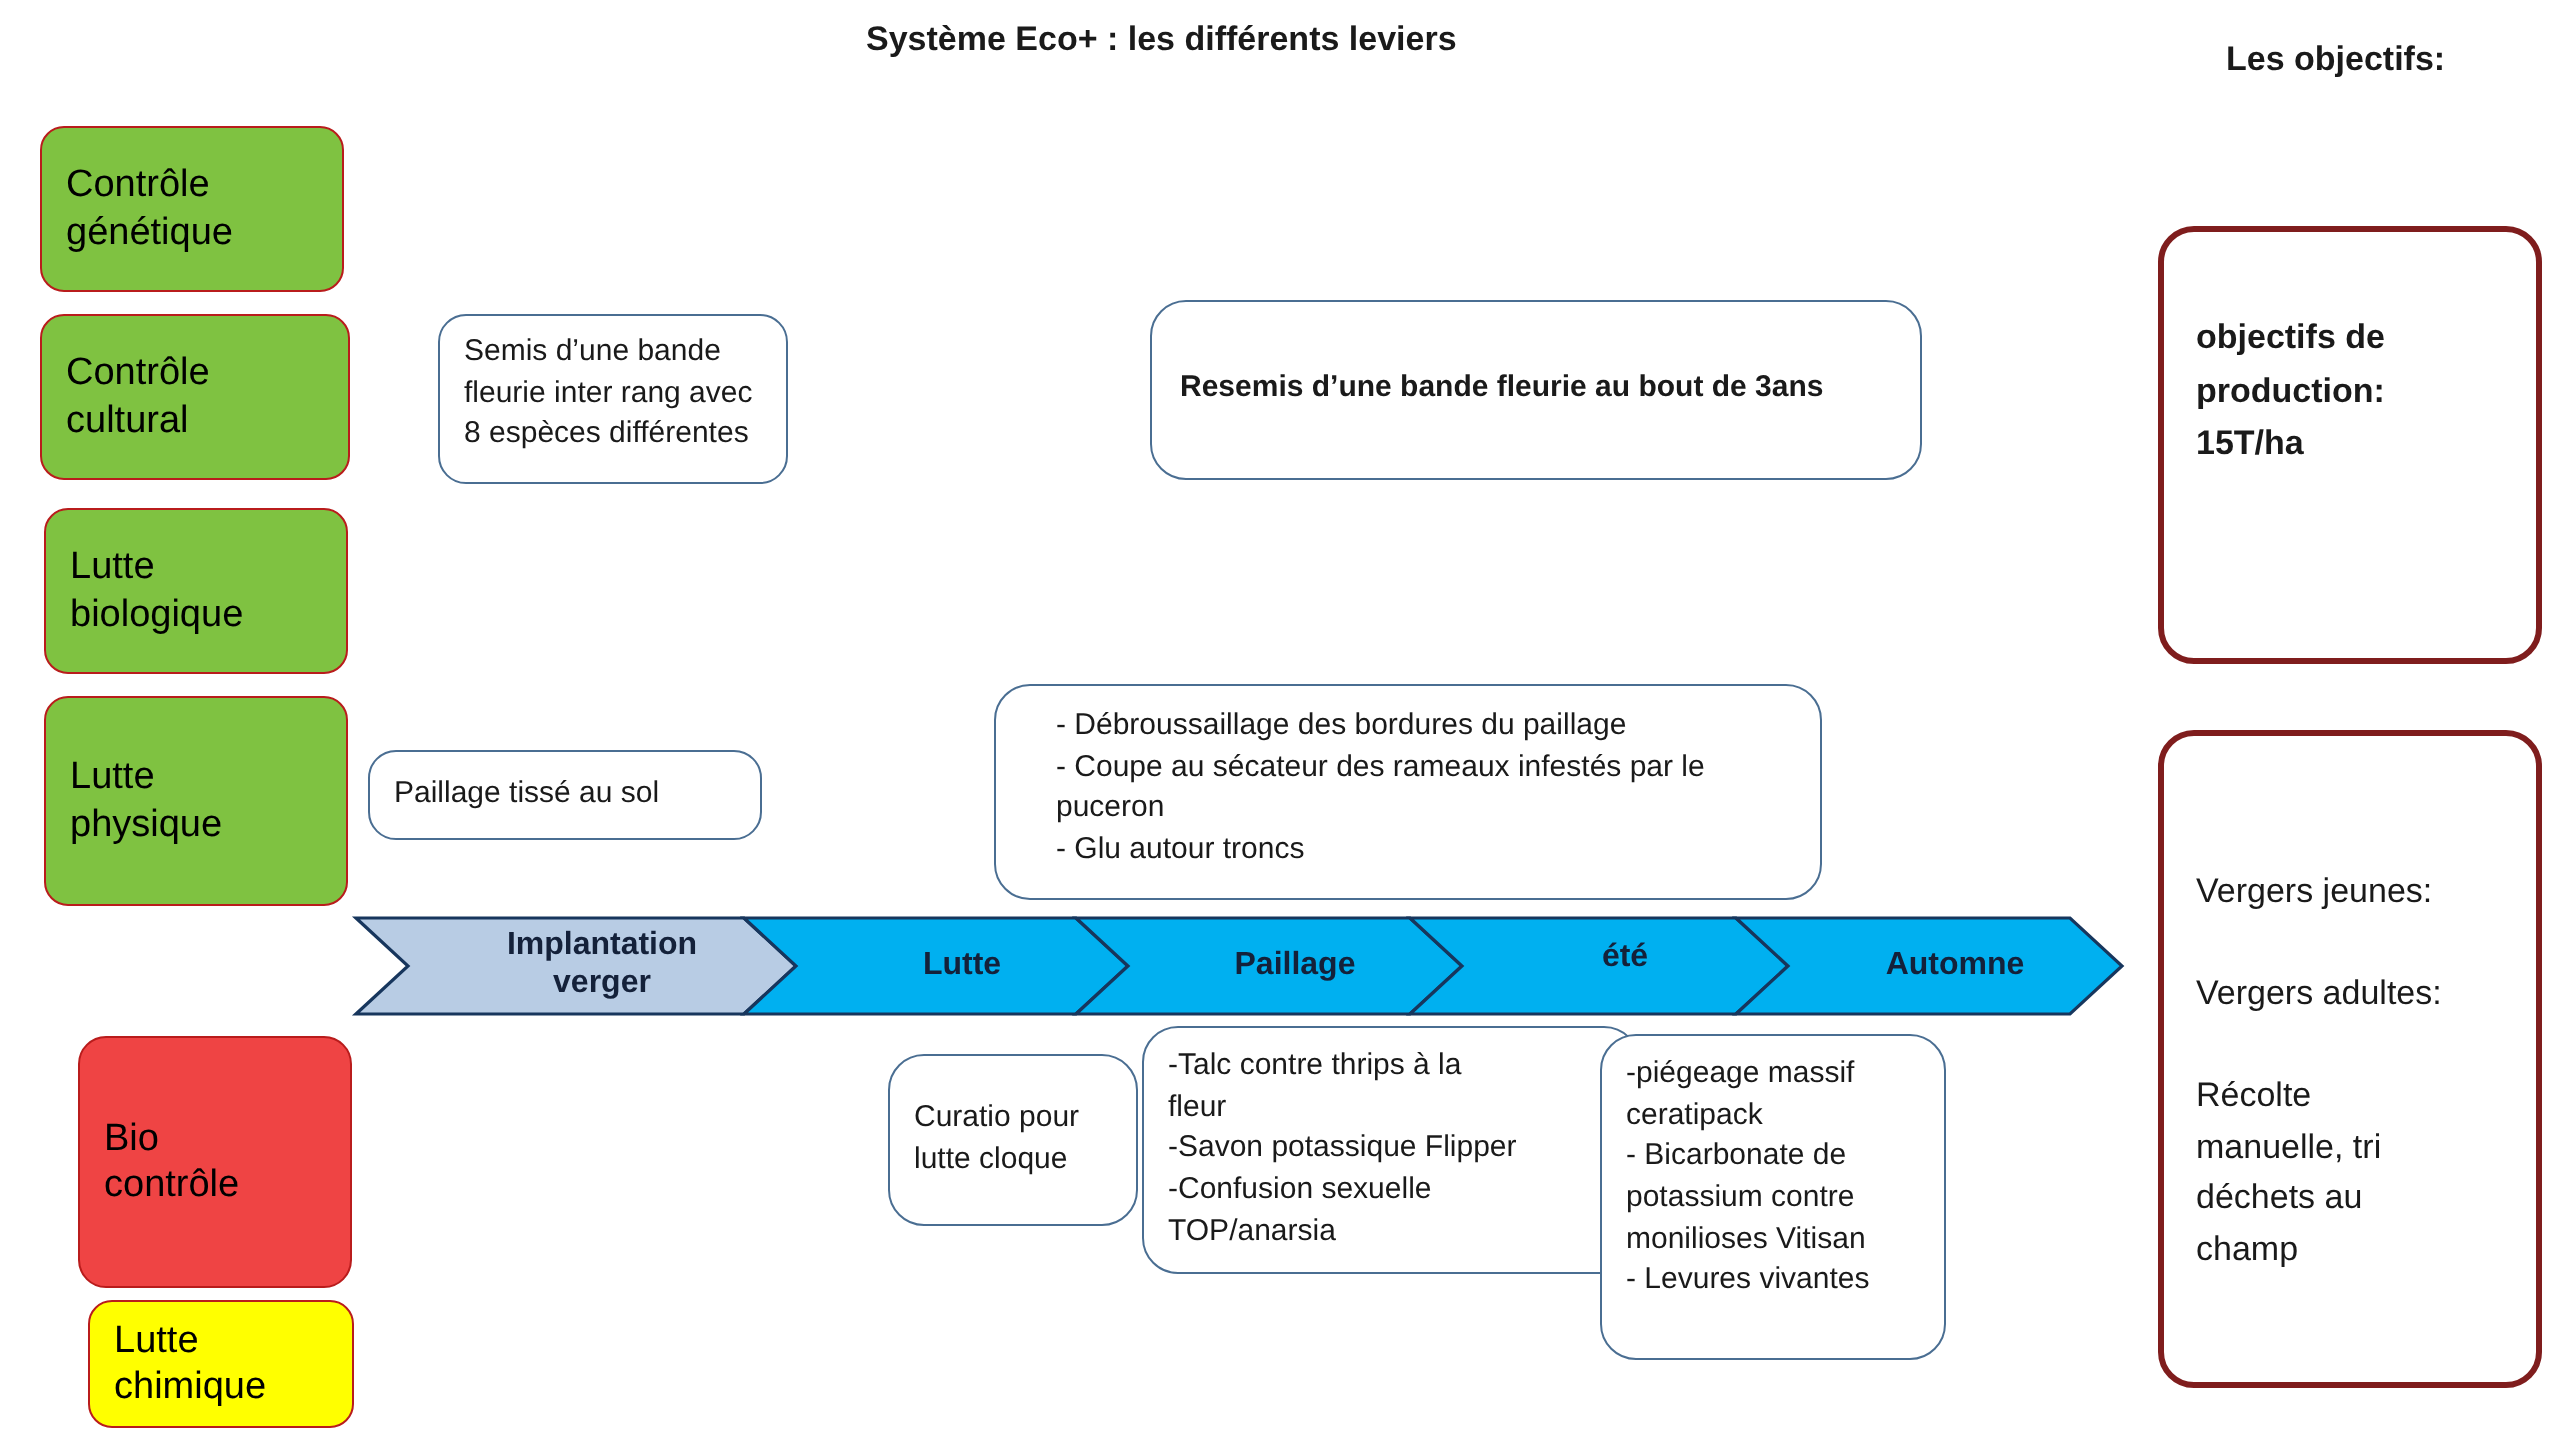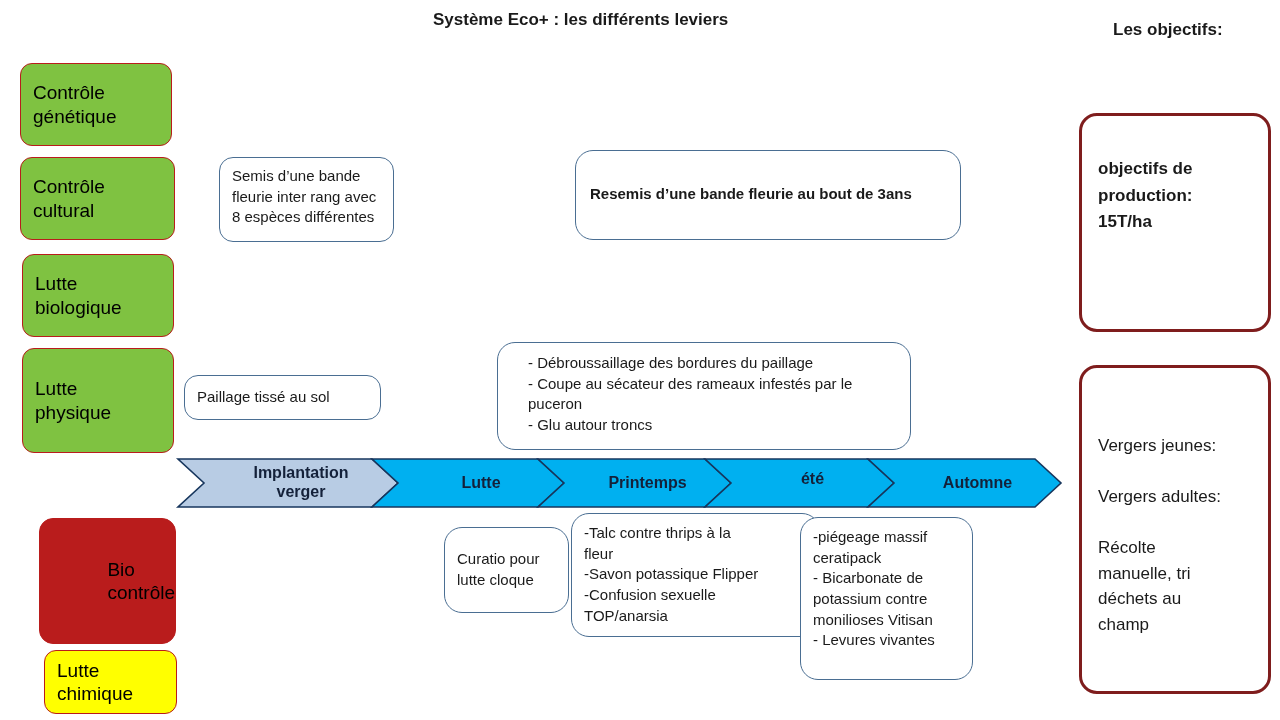--- a/index.html
+++ b/index.html
@@ -30,21 +30,21 @@
     border-radius: 12px;
     border: 1px solid #b91c1c;
     display: flex;
     align-items: center;
     padding-left: 12px;
     font-size: 19px;
     line-height: 1.22;
     color: #000;
   }
   .lever-green  { background: #7FC241; }
-  .lever-orange { background: #b91c1c; justify-content: flex-end; }
+  .lever-orange { background: #ef4444; }
   .lever-yellow { background: #FFFF00; }
 
   
   .callout {
     background: #ffffff;
     border: 1px solid #4A6E92;
     border-radius: 14px;
     font-size: 15px;
     line-height: 1.38;
     color: #1a1a1a;
@@ -171,15 +171,15 @@
     <polygon points="178,459 372,459 398,483 372,507 178,507 204,483" fill="#B8CCE4" stroke="#17365D" stroke-width="1.6"></polygon>
     <polygon points="372,459 538,459 564,483 538,507 372,507 398,483" fill="#00B0F0" stroke="#17365D" stroke-width="1.6"></polygon>
     <polygon points="538,459 705,459 731,483 705,507 538,507 564,483" fill="#00B0F0" stroke="#17365D" stroke-width="1.6"></polygon>
     <polygon points="705,459 868,459 894,483 868,507 705,507 731,483" fill="#00B0F0" stroke="#17365D" stroke-width="1.6"></polygon>
     <polygon points="868,459 1035,459 1061,483 1035,507 868,507 894,483" fill="#00B0F0" stroke="#17365D" stroke-width="1.6"></polygon>
   </svg>
 
 <div class="chev-label" style="left: 204px; top: 459px; width: 194px; height: 48px; white-space: pre-line; color: rgb(20, 33, 58);">Implantation
 verger</div>
 <div class="chev-label" style="left: 398px; top: 459px; width: 166px; height: 48px; white-space: pre-line; color: rgb(20, 33, 58);">Lutte</div>
-<div class="chev-label" style="left: 564px; top: 459px; width: 167px; height: 48px; white-space: pre-line; color: rgb(20, 33, 58);">Printemps</div>
+<div class="chev-label" style="left: 564px; top: 459px; width: 167px; height: 48px; white-space: pre-line; color: rgb(20, 33, 58);">Paillage</div>
 <div class="chev-label" style="left: 731px; top: 459px; width: 163px; height: 40px; white-space: pre-line; color: rgb(20, 33, 58);">été</div>
 <div class="chev-label" style="left: 894px; top: 459px; width: 167px; height: 48px; white-space: pre-line; color: rgb(20, 33, 58);">Automne</div>
 
 </body></html>

